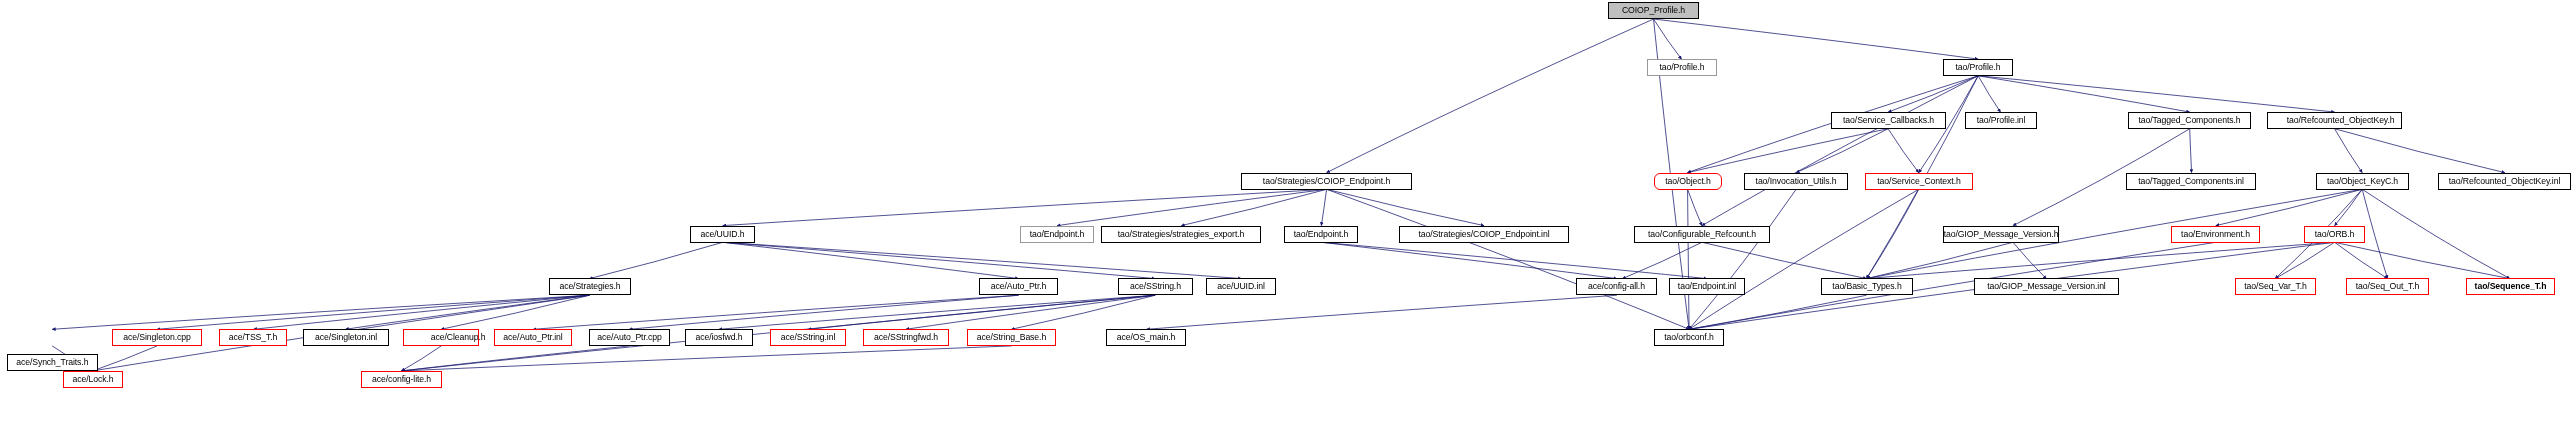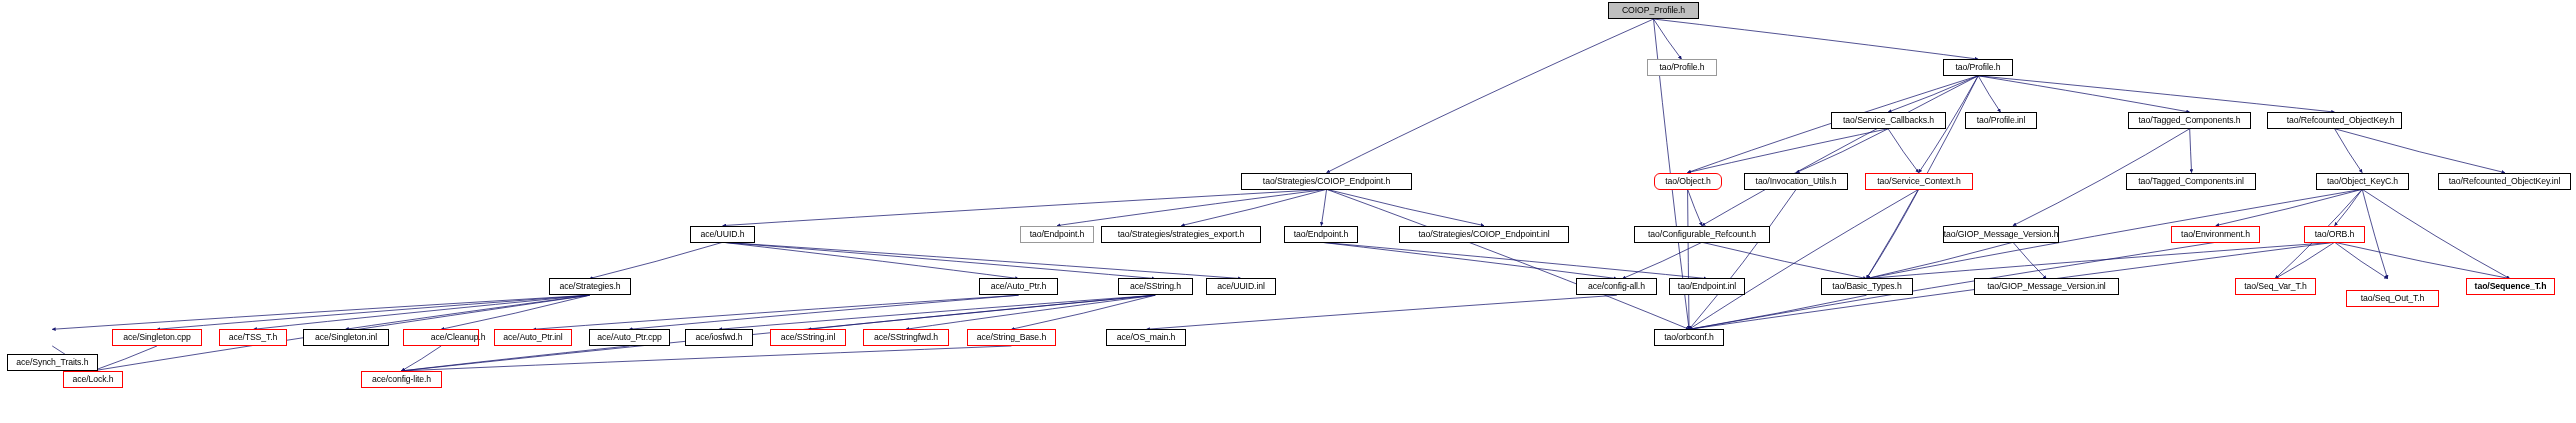--- a/index.html
+++ b/index.html
@@ -144,21 +144,21 @@
       <div class="node red" style="left: 2304px; top: 226px; width: 61px;">tao/ORB.h</div>
       <div class="node" style="left: 549px; top: 278px; width: 82px;">ace/Strategies.h</div>
       <div class="node" style="left: 979px; top: 278px; width: 79px;">ace/Auto_Ptr.h</div>
       <div class="node" style="left: 1118px; top: 278px; width: 75px;">ace/SString.h</div>
       <div class="node" style="left: 1206px; top: 278px; width: 70px;">ace/UUID.inl</div>
       <div class="node" style="left: 1576px; top: 278px; width: 81px;">ace/config-all.h</div>
       <div class="node" style="left: 1669px; top: 278px; width: 76px;">tao/Endpoint.inl</div>
       <div class="node" style="left: 1821px; top: 278px; width: 92px;">tao/Basic_Types.h</div>
       <div class="node" style="left: 1974px; top: 278px; width: 145px;">tao/GIOP_Message_Version.inl</div>
       <div class="node red" style="left: 2235px; top: 278px; width: 81px;">tao/Seq_Var_T.h</div>
-      <div class="node red" style="left: 2346px; top: 278px; width: 93px; margin-top: 12px;">tao/Seq_Out_T.h</div>
+      <div class="node red" style="left: 2346px; top: 278px; width: 83px;">tao/Seq_Out_T.h</div>
       <div class="node red" style="left: 2466px; top: 278px; width: 89px; font-weight: bold;">tao/Sequence_T.h</div>
       <div class="node" style="left: 6.8px; top: 329px; width: 91px; margin-top: 25px;">ace/Synch_Traits.h</div>
       <div class="node red" style="left: 112px; top: 329px; width: 90px;">ace/Singleton.cpp</div>
       <div class="node red" style="left: 219px; top: 329px; width: 68px;">ace/TSS_T.h</div>
       <div class="node" style="left: 303px; top: 329px; width: 86px;">ace/Singleton.inl</div>
       <div class="node red" style="left: 403px; top: 329px; width: 76px; padding-left: 38px;">ace/Cleanup.h</div>
       <div class="node red" style="left: 494px; top: 329px; width: 78px;">ace/Auto_Ptr.inl</div>
       <div class="node" style="left: 589px; top: 329px; width: 81px;">ace/Auto_Ptr.cpp</div>
       <div class="node" style="left: 685px; top: 329px; width: 68px;">ace/iosfwd.h</div>
       <div class="node red" style="left: 770px; top: 329px; width: 76px; text-align: right;">ace/SString.inl</div>

